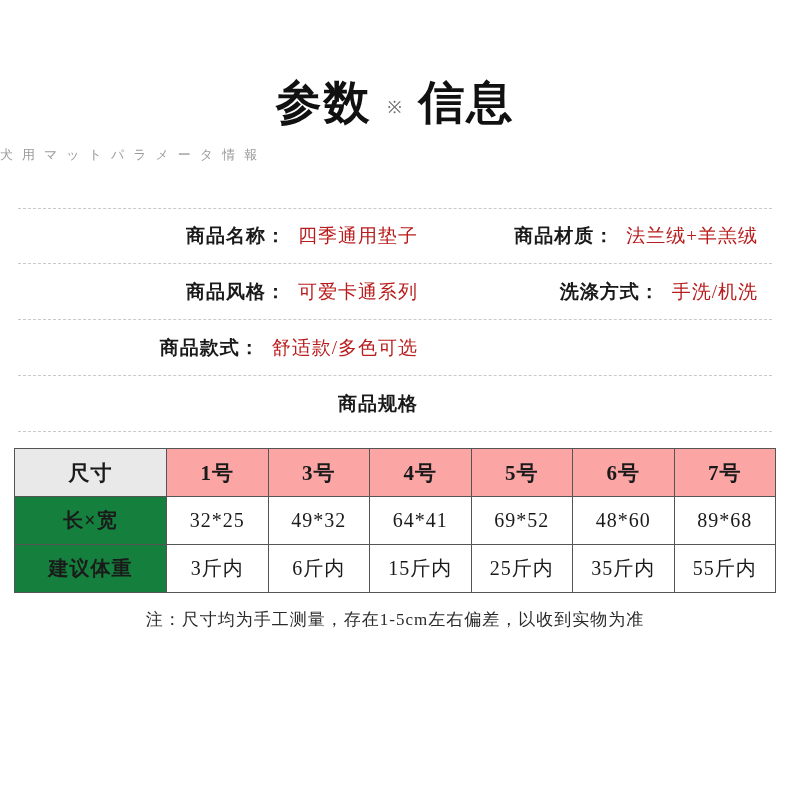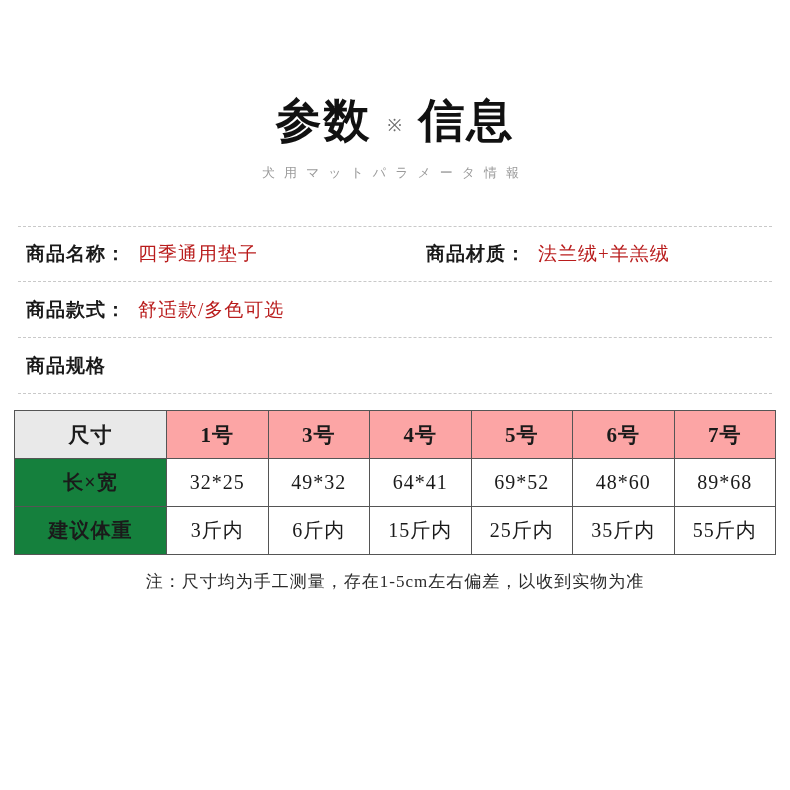--- a/index.html
+++ b/index.html
@@ -12,22 +12,23 @@
   }
   .page {
     position: relative;
     width: 790px; height: 790px;
     background: #ffffff;
     overflow: hidden;
   }
 
   
   .header {
-    text-align: center;
-    padding-top: 98px;
+    text-align: left;
+    padding-top: 60px;
+    margin-top: 20px;
   }
   .title-row {
     display: flex;
     align-items: center;
     justify-content: center;
     gap: 16px;
     line-height: 1;
   }
   .title-main {
     font-size: 46px;
@@ -59,20 +60,21 @@
     display: flex;
     align-items: center;
     height: 56px;
     border-bottom: 1px dashed #c9c9c9;
   }
   .spec-row:first-child { border-top: 1px dashed #c9c9c9; }
   .spec-cell {
     display: flex;
     align-items: baseline;
     white-space: nowrap;
+    justify-content: flex-end;
   }
   .spec-cell.left  { width: 400px; padding-left: 8px; }
   .spec-cell.right { width: 340px; padding-left: 8px; }
   .spec-label {
     font-size: 19px;
     font-weight: bold;
     color: #1a1a1a;
     letter-spacing: 1px;
   }
   .spec-value {
@@ -141,20 +143,30 @@
       <div class="spec-cell left">
         <span class="spec-label">商品名称：</span>
         <span class="spec-value">四季通用垫子</span>
       </div>
       <div class="spec-cell right">
         <span class="spec-label">商品材质：</span>
         <span class="spec-value">法兰绒+羊羔绒</span>
       </div>
     </div>
 
+    <div class="spec-row">
+      <div class="spec-cell left">
+        <span class="spec-label">商品风格：</span>
+        <span class="spec-value">可爱卡通系列</span>
+      </div>
+      <div class="spec-cell right">
+        <span class="spec-label">洗涤方式：</span>
+        <span class="spec-value">手洗/机洗</span>
+      </div>
+    </div>
 
     <div class="spec-row">
       <div class="spec-cell left">
         <span class="spec-label">商品款式：</span>
         <span class="spec-value">舒适款/多色可选</span>
       </div>
       <div class="spec-cell right"></div>
     </div>
 
     <div class="spec-row single">

